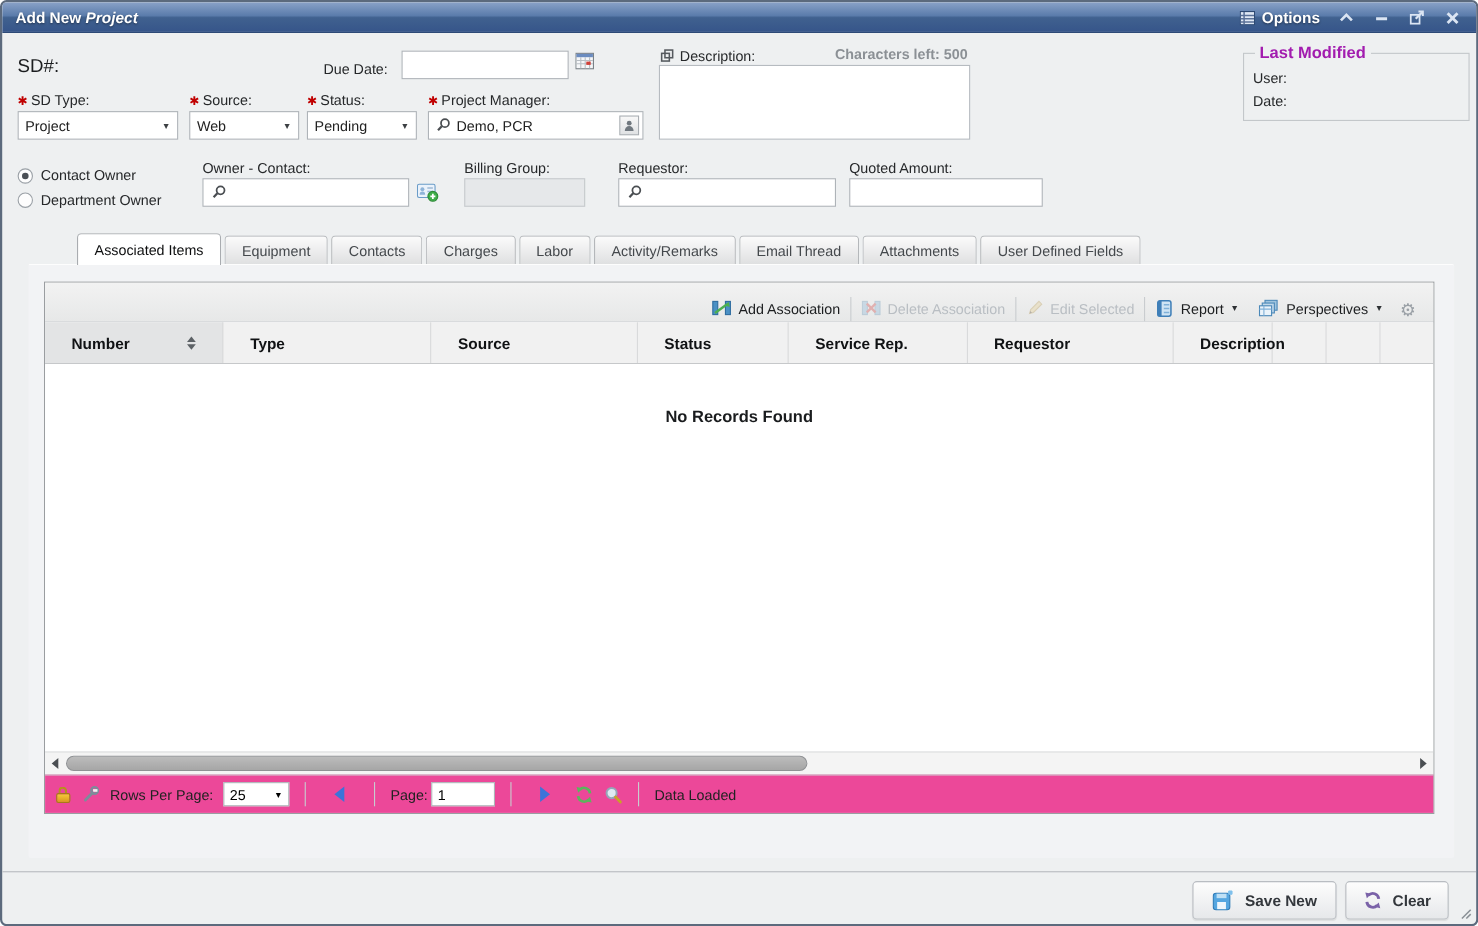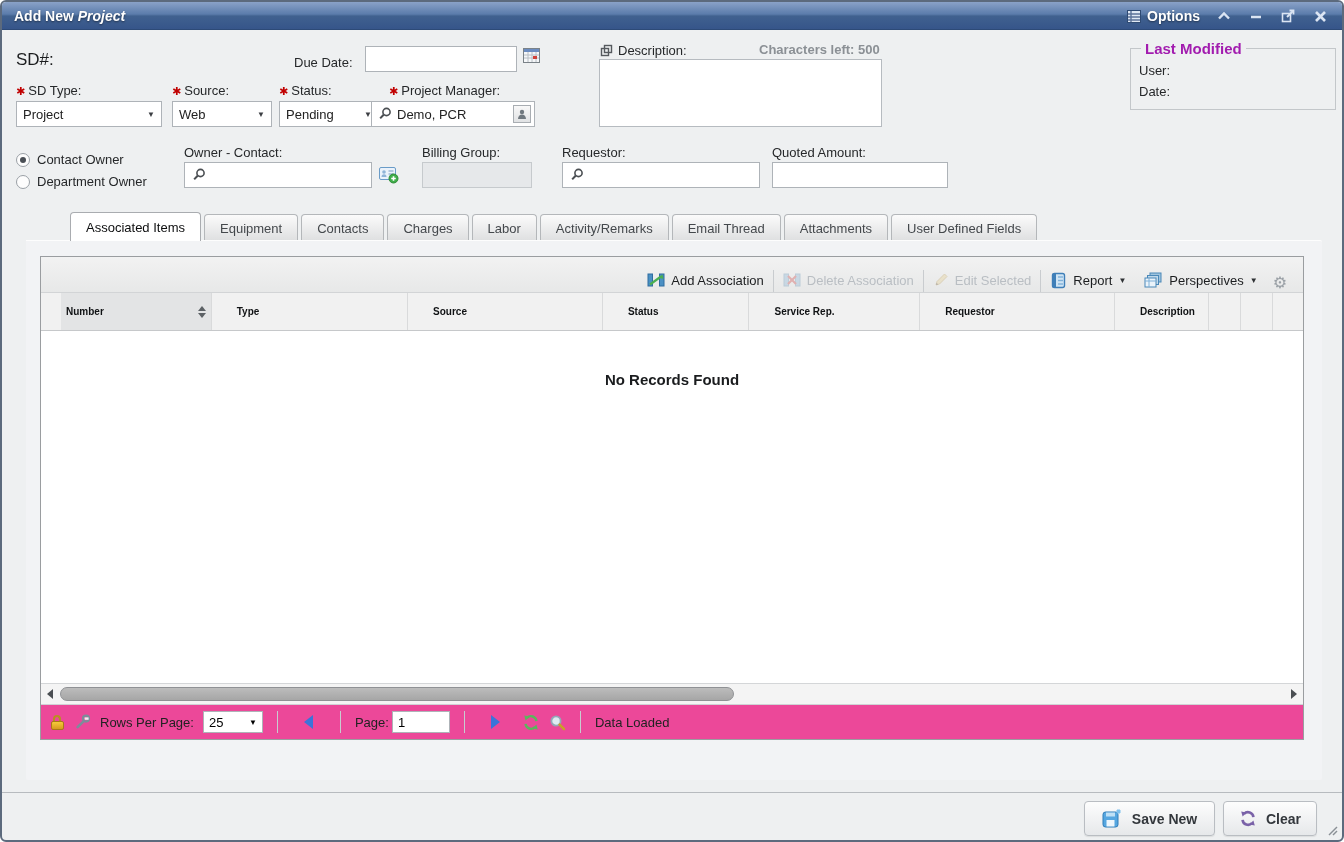--- a/index.html
+++ b/index.html
@@ -59,22 +59,22 @@
   .grid { position:absolute; left:14px; top:15px; width:1264px; height:484px;
     border:1px solid #9a9da0; background:#fff; display:flex; flex-direction:column; }
   .gtoolbar { height:36px; background:linear-gradient(#f2f2f2,#e7e8e8); border-bottom:1px solid #d2d4d6;
     display:flex; align-items:flex-end; justify-content:flex-end; padding-right:6px; }
   .gt-item { display:flex; align-items:center; gap:6px; font-size:13px; color:#1c1e20; padding:0 9px; cursor:pointer; height:24px; }
   .gt-item.disabled { color:#b9bec3; cursor:default; }
   .gt-item .caret { font-size:8px; color:#2e3134; }
   .gt-sep { width:1px; height:22px; background:#c9cccf; }
   .gear { font-size:16px; color:#9aa0a6; padding:0 10px 0 6px; cursor:pointer; }
   .ghead { height:38px; display:flex; background:#f1f1f1; border-bottom:1px solid #c6c8ca; }
-  .hcell { display:flex; align-items:center; padding:0 5px; font-size:10px; font-weight:bold; color:#101214;
-    border-right:1px solid #d9dadb; cursor:pointer;margin-left:20px; }
+  .hcell { display:flex; align-items:center; padding:0 24px; font-size:14px; font-weight:bold; color:#101214;
+    border-right:1px solid #d9dadb; cursor:pointer; }
   .hcell.sorted { background:#e3e4e5; }
   .sortico { margin-left:auto; display:flex; flex-direction:column; gap:2px; }
   .sortico .up { width:0; height:0; border-left:4px solid transparent; border-right:4px solid transparent; border-bottom:5px solid #5c6165; }
   .sortico .dn { width:0; height:0; border-left:4px solid transparent; border-right:4px solid transparent; border-top:5px solid #5c6165; }
   .c0{width:185px} .c1{width:217px} .c2{width:155px} .c3{width:215px} .c4{width:185px} .c5{width:215px} .c6{width:90px}
   .cpad{width:12px; border-right:1px solid #d9dadb;} .cfill{flex:1; border-right:none;}
   .gbody { flex:1; background:#fff; position:relative; }
   .norec { position:absolute; left:0; right:0; top:40px; text-align:center; font-size:15px; font-weight:bold; color:#1a1c1e; }
   .hscroll { height:21px; border-top:1px solid #d4d6d8; background:#f4f4f4; display:flex; align-items:center; }
   .sarrow { width:18px; height:100%; display:flex; align-items:center; justify-content:center; cursor:pointer; }
@@ -193,21 +193,21 @@
     <span class="caret">▼</span>
   </div>
   <div class="combo" style="left:170px; top:99px; width:100px;">
     <span>Web</span>
     <span class="caret">▼</span>
   </div>
   <div class="combo" style="left:277px; top:99px; width:100px;">
     <span>Pending</span>
     <span class="caret">▼</span>
   </div>
-  <div class="combo" style="left:369px; top:99px; width:164px; padding-right:24px;">
+  <div class="combo" style="left:387px; top:99px; width:196px; padding-right:24px;">
     <svg width="14" height="14" style="margin-right:5px;">
         <circle cx="8.5" cy="5" r="3.6" fill="none" stroke="#4a4e52" stroke-width="1.6"></circle>
         <line x1="5.6" y1="7.7" x2="2.2" y2="11.4" stroke="#4a4e52" stroke-width="2"></line>
       </svg>
     <span>Demo, PCR</span>
     <div class="pm-btn">
       <svg width="10" height="11">
           <circle cx="5" cy="3" r="2.2" fill="#70787f"></circle>
           <path d="M1 10 a4 4.5 0 0 1 8 0 z" fill="#70787f"></path>
         </svg>

